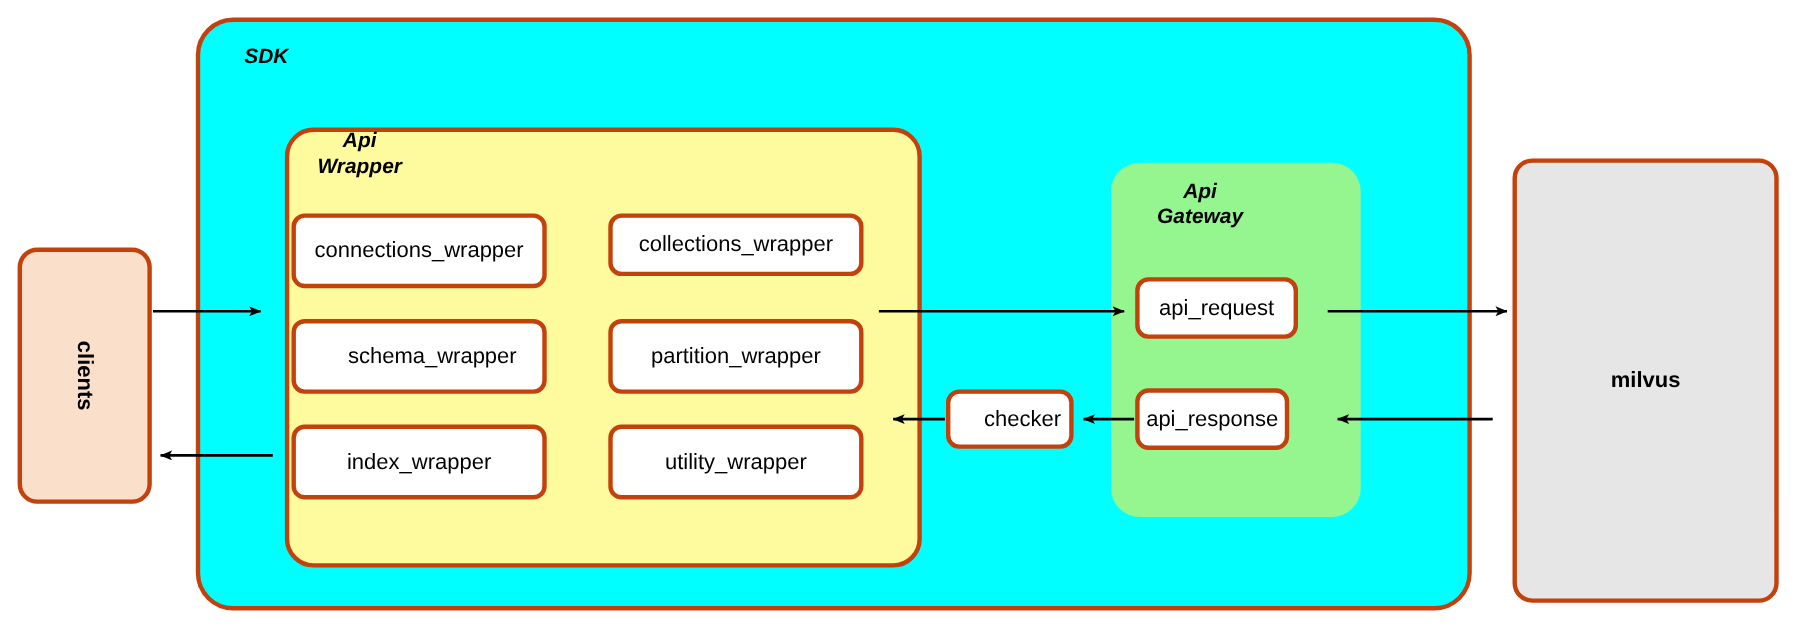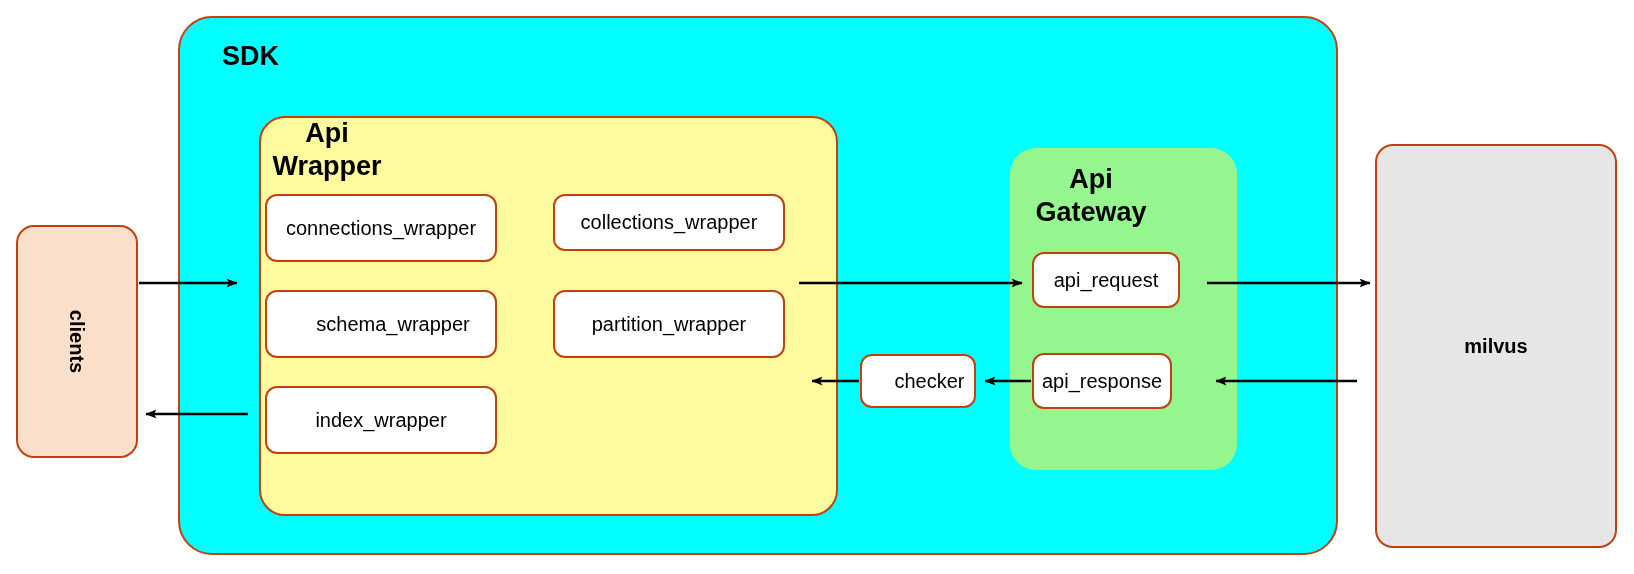--- a/index.html
+++ b/index.html
@@ -13,41 +13,42 @@
   #canvas {
     position: relative;
     width: 1634px;
     height: 574px;
     background: #ffffff;
     overflow: hidden;
   }
   .box {
     position: absolute;
     box-sizing: border-box;
-    border: 2px solid #c2410c;
+    border: 4px solid #c2410c;
     display: flex;
     align-items: center;
     justify-content: center;
     text-align: center;
     color: #000000;
   }
   
   .container {
     border-radius: 34px;
     align-items: flex-start;
     justify-content: flex-start;
   }
   .container-label {
     position: absolute;
     font-weight: bold;
-    font-size: 27px;
+    font-size: 19px;
     line-height: 1.22;
     color: #000000;
     white-space: pre-line;
     text-align: center;
+    font-style: italic;
   }
   #sdk-box {
     left: 178px;
     top: 16px;
     width: 1160px;
     height: 539px;
     background: #00ffff;
     z-index: 1;
   }
   #sdk-label {
@@ -164,20 +165,23 @@
   </div>
   <div class="box leaf" id="w-schema">
     <span>schema_wrapper</span>
   </div>
   <div class="box leaf" id="w-partition">
     <span>partition_wrapper</span>
   </div>
   <div class="box leaf" id="w-index">
     <span>index_wrapper</span>
   </div>
+  <div class="box leaf" id="w-utility">
+    <span>utility_wrapper</span>
+  </div>
 
   <div class="box leaf" id="n-checker">
     <span>checker</span>
   </div>
 
   <div class="box container" id="api-gateway-box"></div>
   <div class="container-label" id="api-gateway-label">Api
 Gateway</div>
 
   <div class="box leaf" id="n-api-request">

